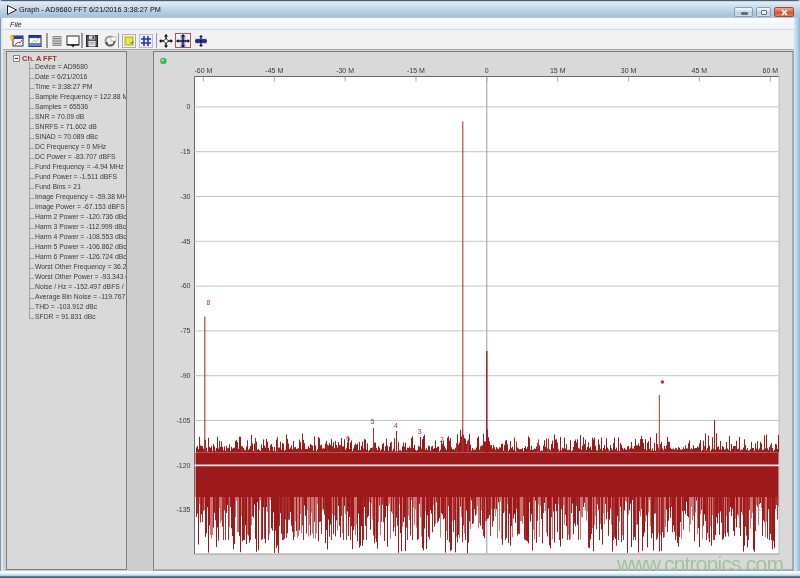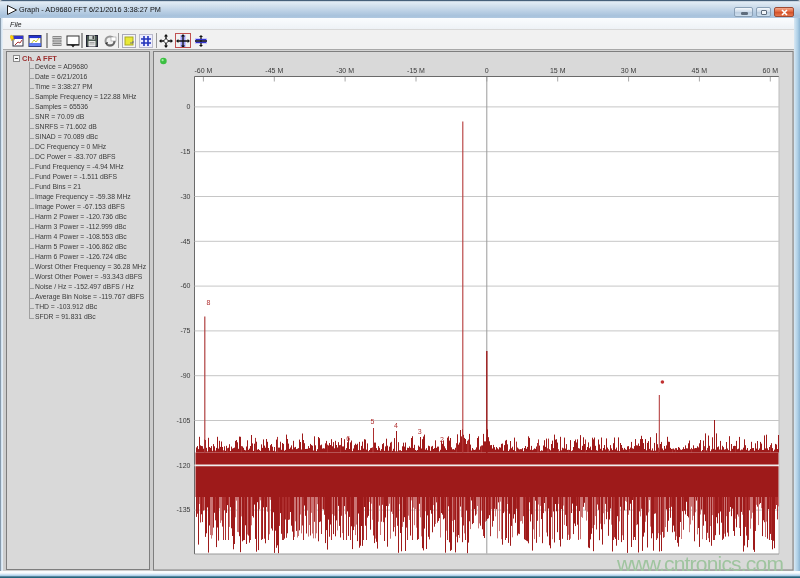--- a/index.html
+++ b/index.html
@@ -21,21 +21,21 @@
 .tbi { display:block; }
 #menubar { position:absolute; left:3px; top:18px; width:794px; height:12px;
   background:linear-gradient(#fafcfe,#eef2f6); border-bottom:1px solid #d8d8d8; }
 #menubar span { position:absolute; left:7px; top:2px; font-size:7.2px; color:#222;font-style:italic; }
 #toolbar { position:absolute; left:3px; top:30px; width:794px; height:20px; background:#f1f1f1;
   border-bottom:1px solid #a8a8a8; }
 .tbi { position:absolute; top:4px; }
 .sep { position:absolute; top:3px; width:1.5px; height:15px; background:#9a9a9a; }
 #selbox { position:absolute; left:171.5px; top:3px; width:16.5px; height:15px; border:1.3px solid #c05050; }
 #client { position:absolute; left:3px; top:51px; width:794px; height:520px; background:#cdcdcd; }
-#tree { position:absolute; left:6px; top:51px; width:144px; height:519px;
+#tree { position:absolute; left:6px; top:51px; width:121px; height:519px;
   background:#d9d9d9; border:1px solid #7e7e7e; overflow:hidden; }
 #exp { position:absolute; left:6px; top:3.2px; width:6.5px; height:6.5px; background:#f8f8f8; border:1px solid #8a8a8a; }
 #expm { position:absolute; left:1px; top:2px; width:3px; height:1px; background:#333; }
 #root { position:absolute; left:15px; top:1.5px; font-size:7.5px; font-weight:bold; color:#9c3030; }
 .ti { position:absolute; left:28px; font-size:6.8px; color:#3a3a3a; white-space:nowrap; }
 #vline { position:absolute; left:22px; width:1px; background:#a0a0a0; }
 .dash { position:absolute; left:22px; width:5px; height:1px; background:#a0a0a0; }
 #chartwrap { position:absolute; left:153px; top:51px; }
 .ax { font-family:"Liberation Sans",sans-serif; font-size:7px; fill:#3a3a3a; }
 .hl { font-family:"Liberation Sans",sans-serif; font-size:7px; fill:#b03030; }

